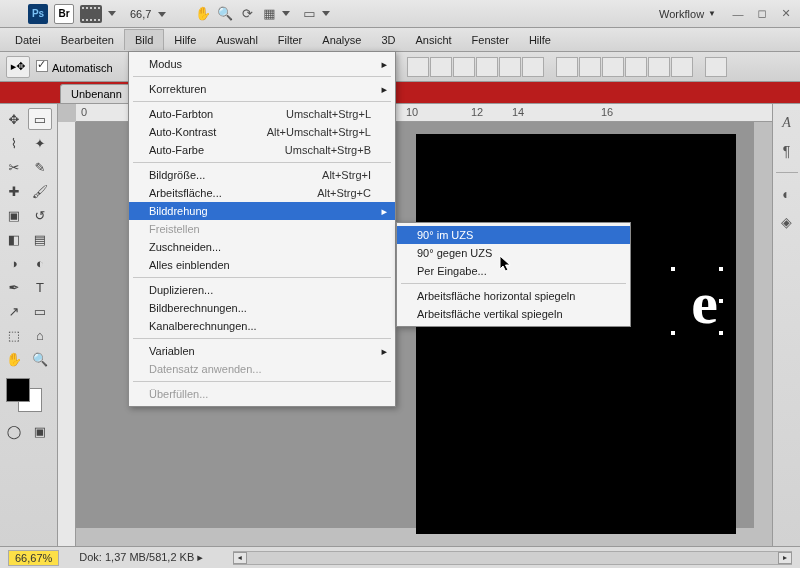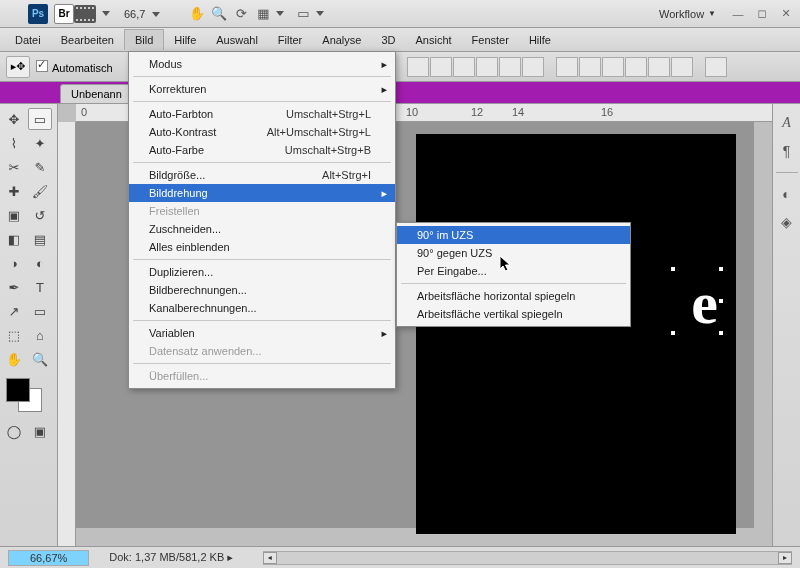--- a/index.html
+++ b/index.html
@@ -1,21 +1,21 @@
 <!DOCTYPE html>
 <html><head>
 <meta charset="utf-8">
 <style>
 * { margin: 0; padding: 0; box-sizing: border-box; font-family: "Segoe UI", Tahoma, sans-serif; font-size: 11px; user-select: none; }
 body { width: 800px; height: 568px; background: #b8b8b8; overflow: hidden; position: relative; }
 
 
 .titlebar { height: 28px; background: linear-gradient(#e8e8e8,#d8d8d8); border-bottom: 1px solid #999; display: flex; align-items: center; padding: 0 4px; }
 .ps-icon { width: 20px; height: 20px; background: #0a3a6e; color: #7cc2f5; display: flex; align-items: center; justify-content: center; font-weight: bold; border-radius: 2px; margin-right: 6px; font-size: 10px; margin-left: 24px; }
-.br-icon { width: 20px; height: 20px; background: #fff; border: 1px solid #888; display: flex; align-items: center; justify-content: center; font-weight: bold; border-radius: 2px; margin-right: 0; font-size: 10px; }
+.br-icon { width: 20px; height: 20px; background: #fff; border: 1px solid #888; display: flex; align-items: center; justify-content: center; font-weight: bold; border-radius: 2px; margin-right: 6px; font-size: 10px; }
 .film-icon { width: 22px; height: 18px; background: #555; border-radius: 2px; margin-right: 4px; position:relative;}
 .film-icon::before{content:"";position:absolute;top:2px;left:2px;right:2px;height:2px;background:repeating-linear-gradient(90deg,#ccc 0 2px,#555 2px 4px);}
 .film-icon::after{content:"";position:absolute;bottom:2px;left:2px;right:2px;height:2px;background:repeating-linear-gradient(90deg,#ccc 0 2px,#555 2px 4px);}
 .tri-down { width:0; height:0; border-left:4px solid transparent; border-right:4px solid transparent; border-top:5px solid #555; margin:0 8px 0 2px; }
 .zoom-box { padding: 2px 6px; color: #333; }
 .titlebar .spacer { flex: 1; }
 .tb-icon { width:18px; height:18px; margin:0 2px; display:flex;align-items:center;justify-content:center;color:#555;font-size:13px;}
 .workflow { padding: 2px 8px; color: #333; display:flex;align-items:center;gap:4px;}
 .win-btn { width:20px; height:16px; margin-left:4px; display:flex;align-items:center;justify-content:center;color:#666;}
 
@@ -26,21 +26,21 @@
 
 
 .optbar { height: 30px; background: linear-gradient(#e0e0e0,#d0d0d0); border-bottom: 1px solid #999; display: flex; align-items: center; padding: 0 6px; gap:6px;}
 .optbar .ico { width:24px;height:22px;border:1px solid #aaa;background:#eee;border-radius:2px;display:flex;align-items:center;justify-content:center;}
 .optbar .chk { width:12px;height:12px;border:1px solid #888;background:#fff;display:inline-block;margin-right:4px;position:relative;}
 .optbar .chk::after{content:"✓";position:absolute;top:-3px;left:0;font-size:11px;color:#333;}
 .optbar .group{display:flex;gap:1px;margin-left:6px;}
 .optbar .group .btn{width:22px;height:20px;border:1px solid #aaa;background:#e8e8e8;}
 
 
-.doctabs { height: 22px; background: #a21caf; border-bottom: 1px solid #999; display: flex; align-items: flex-end; padding-left:60px;}
+.doctabs { height: 22px; background: #b91c1c; border-bottom: 1px solid #999; display: flex; align-items: flex-end; padding-left:60px;}
 .doctab { background: #d8d8d8; border: 1px solid #999; border-bottom:none; padding: 3px 10px; margin-right:2px; border-radius: 3px 3px 0 0; display:flex;align-items:center;gap:6px;}
 .doctab.active { background: #e8e8e8; }
 .doctab .x { color:#777; }
 
 
 .main { position:absolute; top:104px; bottom:22px; left:0; right:0; display:flex; }
 .ltools { width:58px; background: linear-gradient(#e2e2e2,#d2d2d2); border-right:1px solid #999; display:flex; flex-wrap:wrap; padding:4px 2px; gap:2px; align-content:flex-start;}
 .ltools .t { width:24px; height:22px; border:1px solid transparent; border-radius:2px; display:flex;align-items:center;justify-content:center;font-size:13px;color:#444;}
 .ltools .t.sel{background:#f4f4f4;border-color:#999;}
 .ltools .sw { width:50px;height:40px;position:relative;margin-top:6px;}
@@ -55,21 +55,21 @@
 .blackdoc{position:absolute;top:12px;left:340px;width:320px;height:400px;background:#000;}
 .whitee{position:absolute;right:18px;top:135px;font-size:60px;font-weight:800;color:#fff;font-family:Georgia,serif;}
 .handle{position:absolute;width:6px;height:6px;background:#fff;border:1px solid #000;}
 
 .rpanel { width:28px; background: linear-gradient(#e2e2e2,#d2d2d2); border-left:1px solid #999; display:flex;flex-direction:column;align-items:center;gap:10px;padding-top:10px;}
 .rpanel .ri{width:18px;height:18px;display:flex;align-items:center;justify-content:center;font-size:14px;color:#555;}
 .rpanel .sep{height:1px;width:22px;background:#aaa;margin:2px 0;}
 
 
 .status { position:absolute; bottom:0; left:0; right:0; height:22px; background:#dcdcdc; border-top:1px solid #999; display:flex; align-items:center; padding:0 8px; gap:20px; color:#333;}
-.status .sbox{background:#7dd3fc;border:1px solid #aaa;padding:1px 21px;}
+.status .sbox{background:#fde047;border:1px solid #aaa;padding:1px 6px;}
 .status .scroll{flex:1;height:14px;background:#cfcfcf;border:1px solid #aaa;margin-left:10px;position:relative;}
 .status .scroll .btn{position:absolute;top:0;width:14px;height:12px;background:#e4e4e4;border:1px solid #999;display:flex;align-items:center;justify-content:center;font-size:8px;}
 
 
 .menu { position:absolute; background:#f4f4f4; border:1px solid #8a8a8a; box-shadow:2px 2px 6px rgba(0,0,0,0.3); padding:3px 0; z-index:100;}
 .menu .row { display:flex; align-items:center; padding: 3px 24px 3px 20px; color:#222; white-space:nowrap; min-height:18px;}
 .menu .row.disabled{color:#9a9a9a;}
 .menu .row .lbl{flex:1; padding-right:40px;}
 .menu .row .sc{color:#333;}
 .menu .row .arr{position:absolute;right:8px;}
@@ -253,20 +253,24 @@
     </div>
   <div class="row">
       <span class="lbl">Auto-Farbe</span>
       <span class="sc">Umschalt+Strg+B</span>
     </div>
   <hr>
   <div class="row">
       <span class="lbl">Bildgröße...</span>
       <span class="sc">Alt+Strg+I</span>
     </div>
+  <div class="row">
+      <span class="lbl">Arbeitsfläche...</span>
+      <span class="sc">Alt+Strg+C</span>
+    </div>
   <div class="row hl">
       <span class="lbl">Bilddrehung</span>
       <span class="arr">▸</span>
     </div>
   <div class="row disabled">
       <span class="lbl">Freistellen</span>
     </div>
   <div class="row">
       <span class="lbl">Zuschneiden...</span>
     </div>

